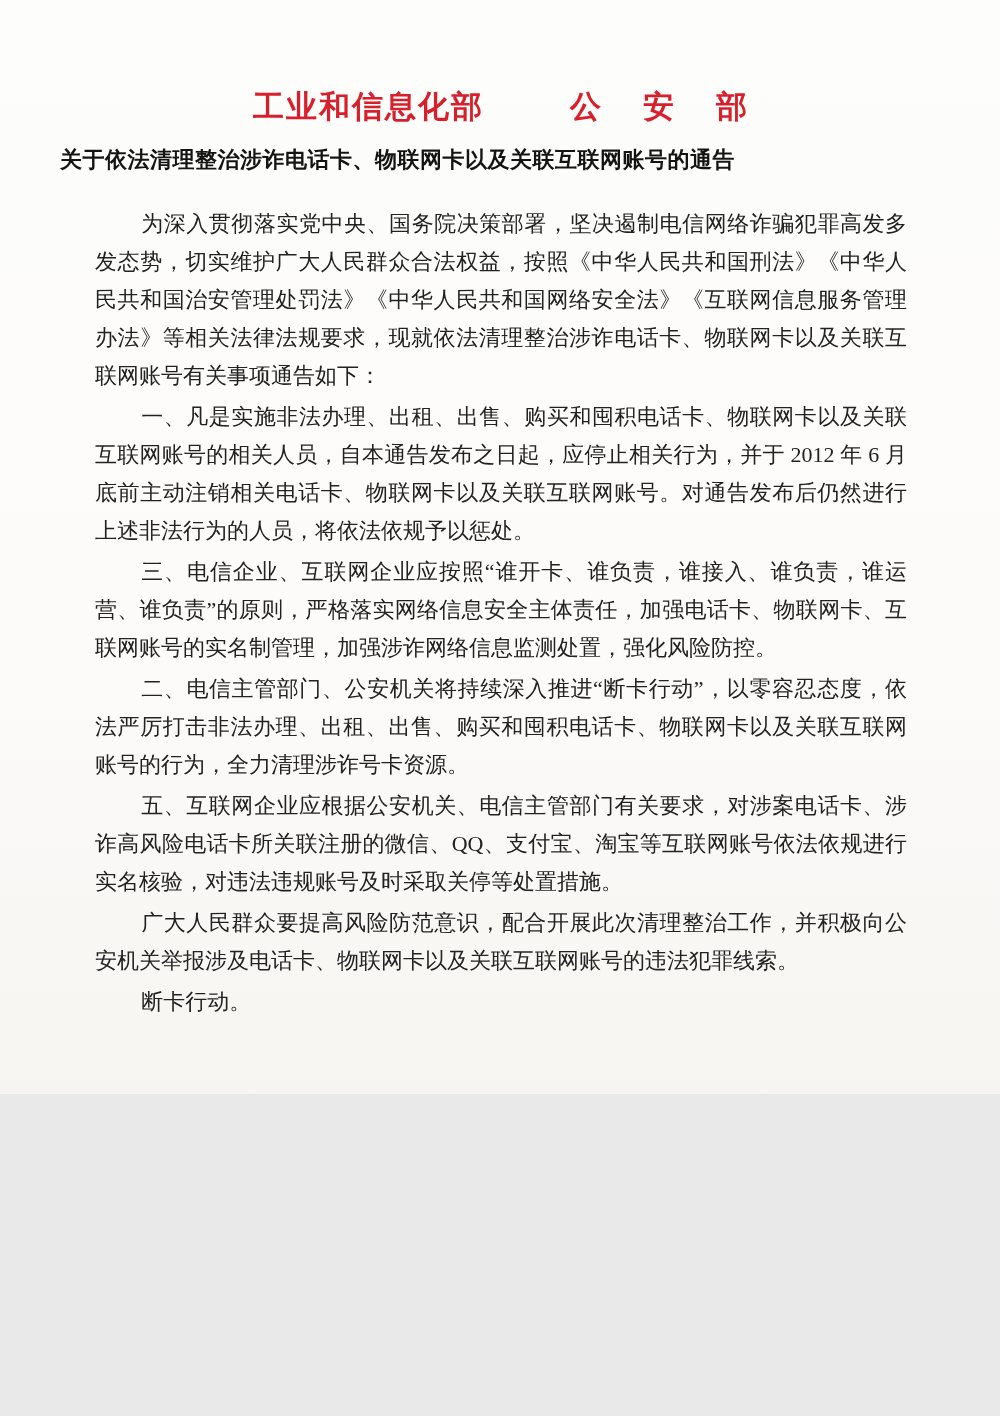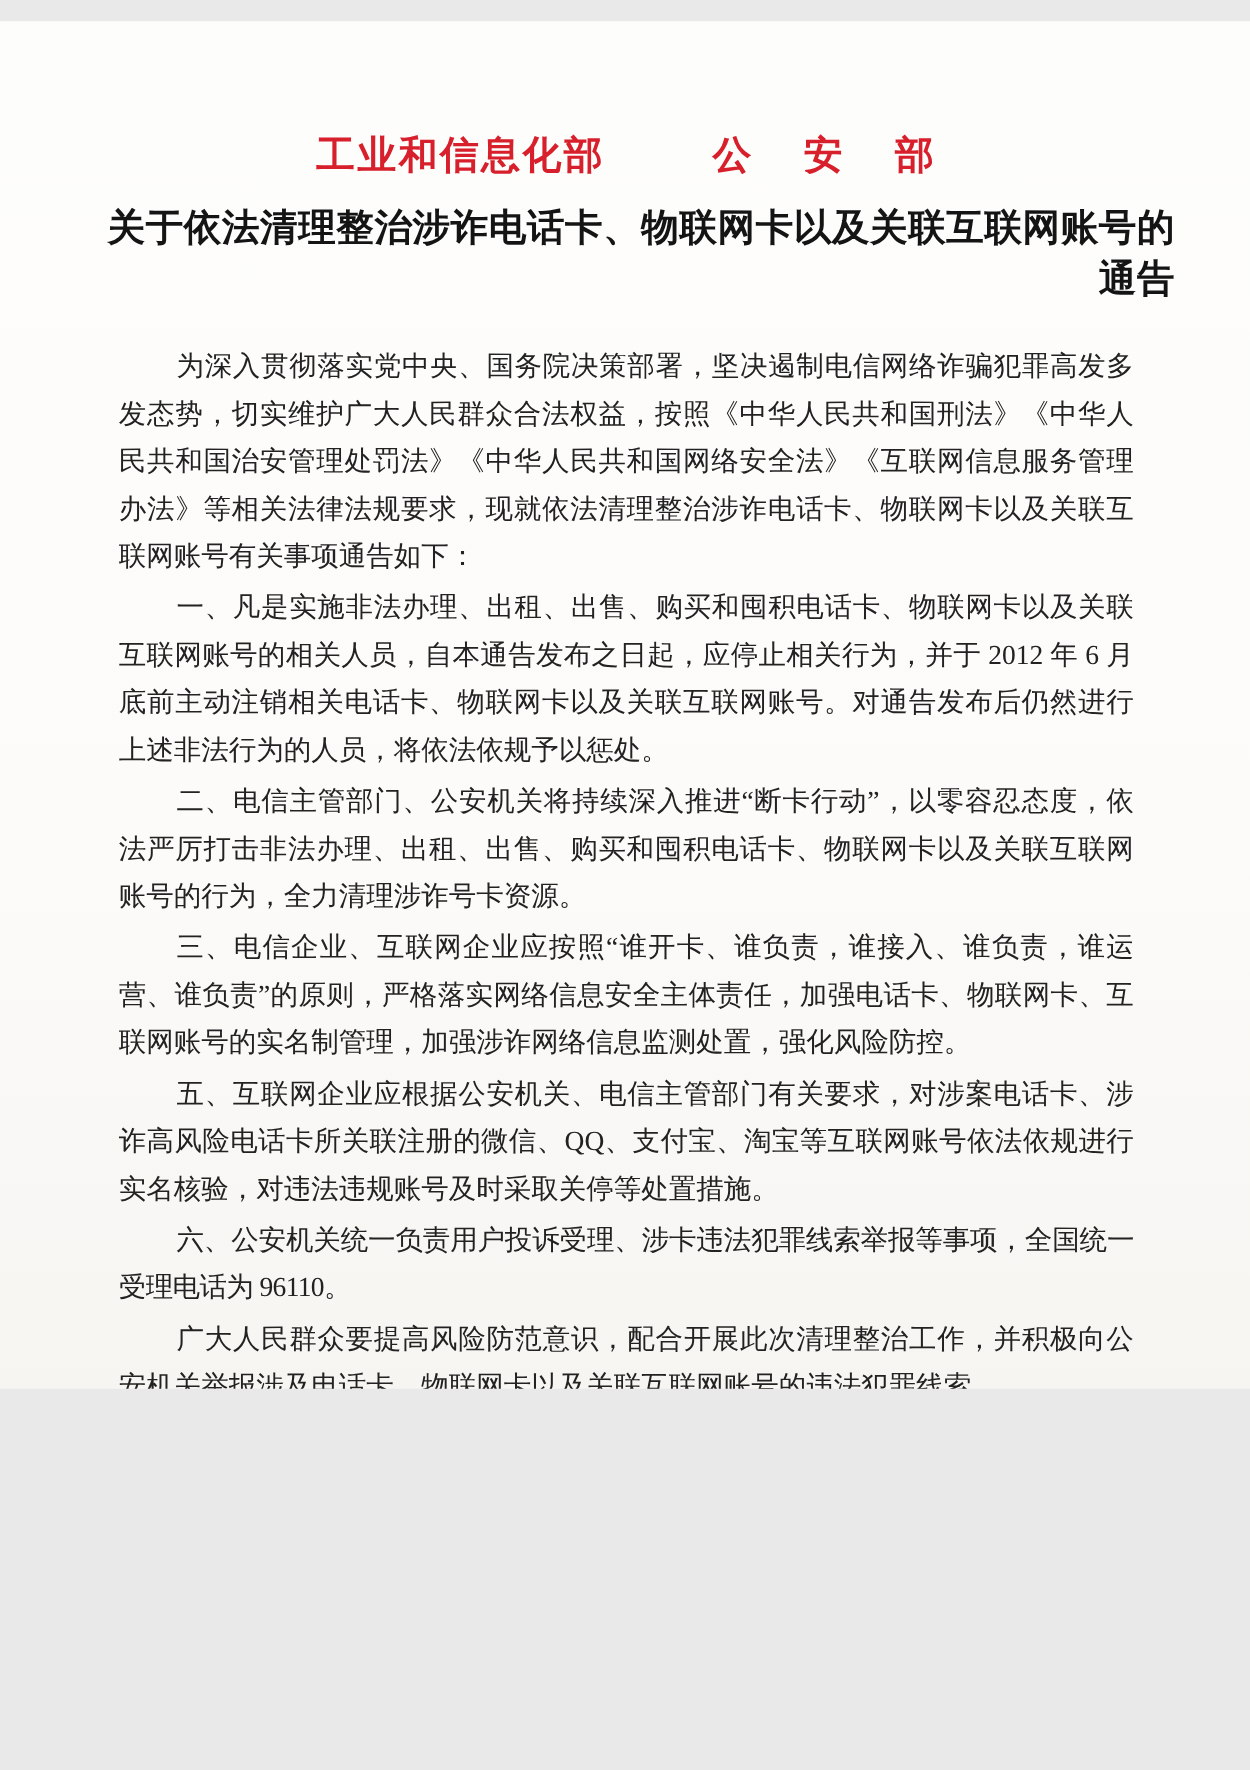--- a/index.html
+++ b/index.html
@@ -4,33 +4,32 @@
 <style>
   html,body{margin:0;padding:0;}
   body{
     width:1000px;height:1416px;
     background:#e9e9e9;
     font-family:"Liberation Serif","DejaVu Serif",serif;
   }
   .page{
     position:relative;width:1000px;height:1094px;overflow:hidden;
     background:linear-gradient(180deg,#fdfdfc 0%,#fcfbf9 60%,#f7f5f2 100%);
-    margin-top:17px;
   }
   
   .doc-header{padding-top:88px;}
   .ministries{
     display:flex;justify-content:center;align-items:baseline;gap:86px;
     color:#d7202c;font-weight:bold;font-size:31px;line-height:1.2;
   }
   .ministry-left{letter-spacing:2px;}
   .ministry-right{letter-spacing:42px;margin-right:-42px;}
   .doc-title{
-    margin:20px 60px 0;text-align:right;
-    font-size:30px;font-weight:bold;color:#141414;letter-spacing:.5px;
+    margin:20px 60px 0;text-align:left;
+    font-size:22px;font-weight:bold;color:#141414;letter-spacing:.5px;
   }
   
   .doc-body{
     margin:30px 93px 0 95px;
     font-size:22px;line-height:38px;color:#222222;
     text-align:justify;
   }
   .doc-body p{margin:0 0 3px;text-indent:2.1em;}
   .doc-body p.tight{letter-spacing:-0.5px;}
   
@@ -65,24 +64,23 @@
     <div class="ministries">
       <span class="ministry-left">工业和信息化部</span>
       <span class="ministry-right">公安部</span>
     </div>
     <h1 class="doc-title">关于依法清理整治涉诈电话卡、物联网卡以及关联互联网账号的通告</h1>
   </header>
 
   <main class="doc-body">
     <p>为深入贯彻落实党中央、国务院决策部署，坚决遏制电信网络诈骗犯罪高发多发态势，切实维护广大人民群众合法权益，按照《中华人民共和国刑法》《中华人民共和国治安管理处罚法》《中华人民共和国网络安全法》《互联网信息服务管理办法》等相关法律法规要求，现就依法清理整治涉诈电话卡、物联网卡以及关联互联网账号有关事项通告如下：</p>
     <p>一、凡是实施非法办理、出租、出售、购买和囤积电话卡、物联网卡以及关联互联网账号的相关人员，自本通告发布之日起，应停止相关行为，并于 2012 年 6 月底前主动注销相关电话卡、物联网卡以及关联互联网账号。对通告发布后仍然进行上述非法行为的人员，将依法依规予以惩处。</p>
+    <p>三、电信企业、互联网企业应按照“谁开卡、谁负责，谁接入、谁负责，谁运营、谁负责”的原则，严格落实网络信息安全主体责任，加强电话卡、物联网卡、互联网账号的实名制管理，加强涉诈网络信息监测处置，强化风险防控。</p>
     <p>二、电信主管部门、公安机关将持续深入推进“断卡行动”，以零容忍态度，依法严厉打击非法办理、出租、出售、购买和囤积电话卡、物联网卡以及关联互联网账号的行为，全力清理涉诈号卡资源。</p>
-    <p>三、电信企业、互联网企业应按照“谁开卡、谁负责，谁接入、谁负责，谁运营、谁负责”的原则，严格落实网络信息安全主体责任，加强电话卡、物联网卡、互联网账号的实名制管理，加强涉诈网络信息监测处置，强化风险防控。</p>
     <p>五、互联网企业应根据公安机关、电信主管部门有关要求，对涉案电话卡、涉诈高风险电话卡所关联注册的微信、QQ、支付宝、淘宝等互联网账号依法依规进行实名核验，对违法违规账号及时采取关停等处置措施。</p>
-    <p class="tight">六、公安机关统一负责用户投诉受理、涉卡违法犯罪线索举报等事项，全国统一受理电话为 96110。</p>
     <p>广大人民群众要提高风险防范意识，配合开展此次清理整治工作，并积极向公安机关举报涉及电话卡、物联网卡以及关联互联网账号的违法犯罪线索。</p>
     <p>断卡行动。</p>
   </main>
 
   <div class="seal-wrap left">
     <svg class="seal-svg" viewBox="0 0 160 160">
       <defs>
         <path id="arcL" d="M 33.5 116.3 A 59 59 0 1 1 126.5 116.3" fill="none"></path>
       </defs>
       <circle class="seal-ring" cx="80" cy="80" r="74"></circle>

